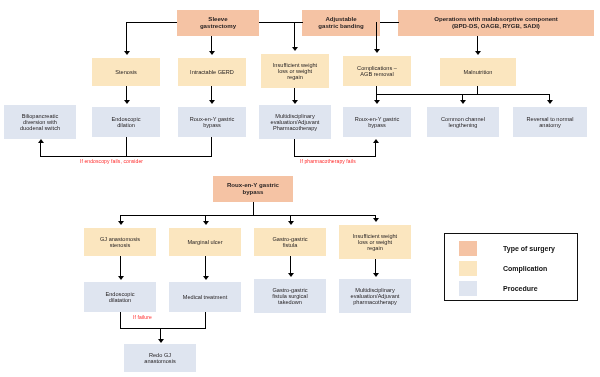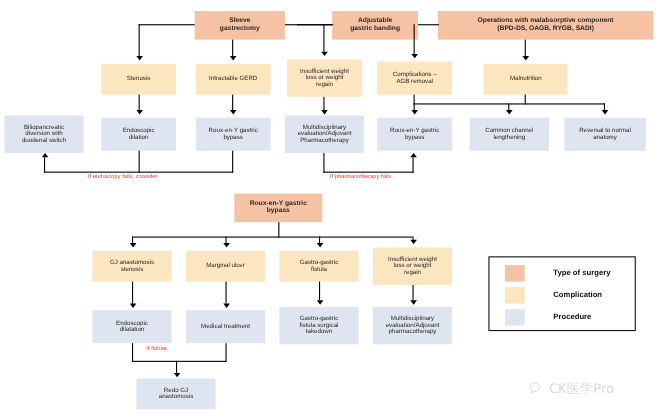--- a/index.html
+++ b/index.html
@@ -228,25 +228,14 @@
     <div class="lgrow" style="top:27px;">
       <span class="swatch" style="background:#fbe6bf;"></span>
       <span class="lgtext">Complication</span>
     </div>
     <div class="lgrow" style="top:47px;">
       <span class="swatch" style="background:#dfe5f0;"></span>
       <span class="lgtext">Procedure</span>
     </div>
   </div>
 
-  <div id="watermark">
-    <span>
-      <svg width="15" height="13" viewBox="0 0 24 20" fill="none" stroke="#d9d9d9" stroke-width="1.4">
-        <ellipse cx="8.5" cy="7.5" rx="7.3" ry="6"></ellipse>
-        <path d="M4.5 12.5 L2.6 16 L6.2 14.2"></path>
-        <circle cx="6" cy="6" r="0.9" fill="#d9d9d9" stroke="none"></circle>
-        <circle cx="11" cy="6" r="0.9" fill="#d9d9d9" stroke="none"></circle>
-      </svg>
-    </span>
-    <span>CK医学Pro</span>
-  </div>
 
 </div>
 
 </body></html>

